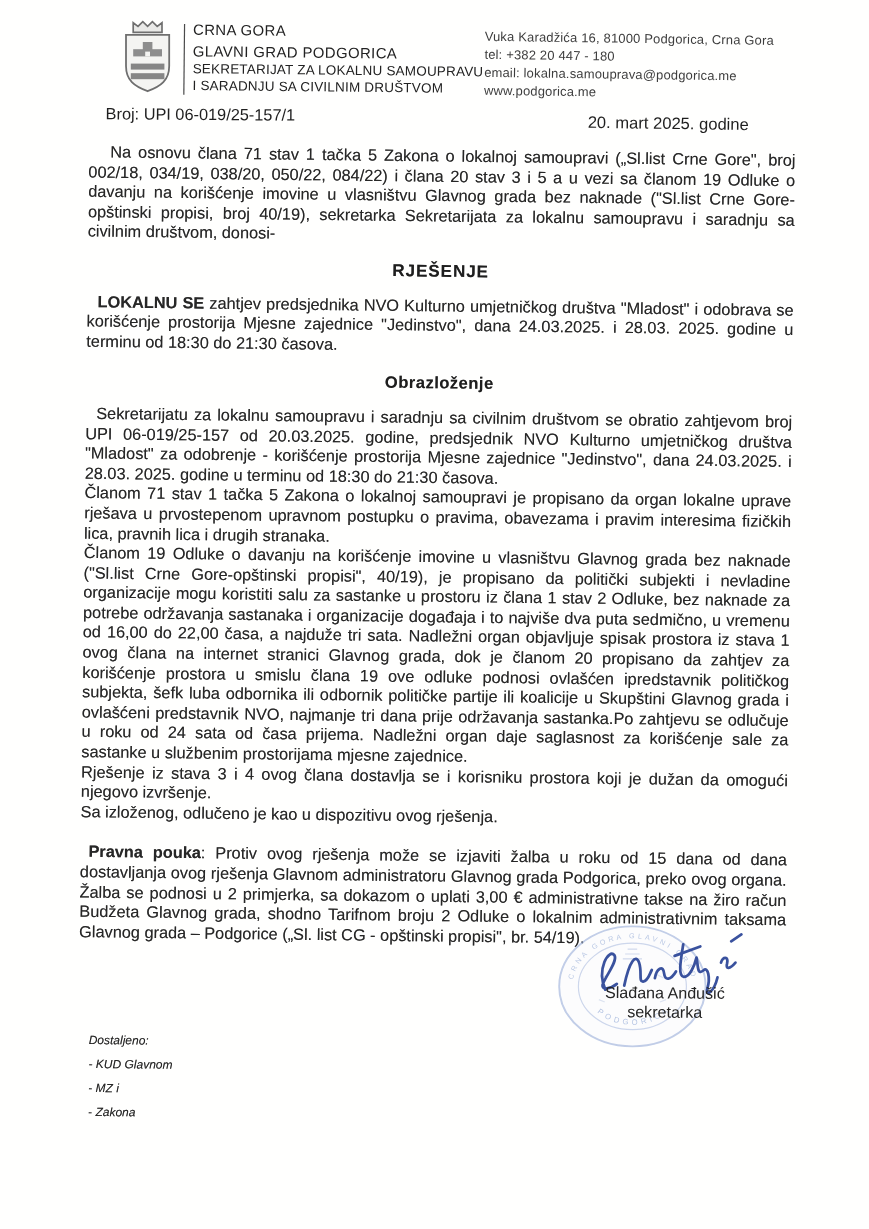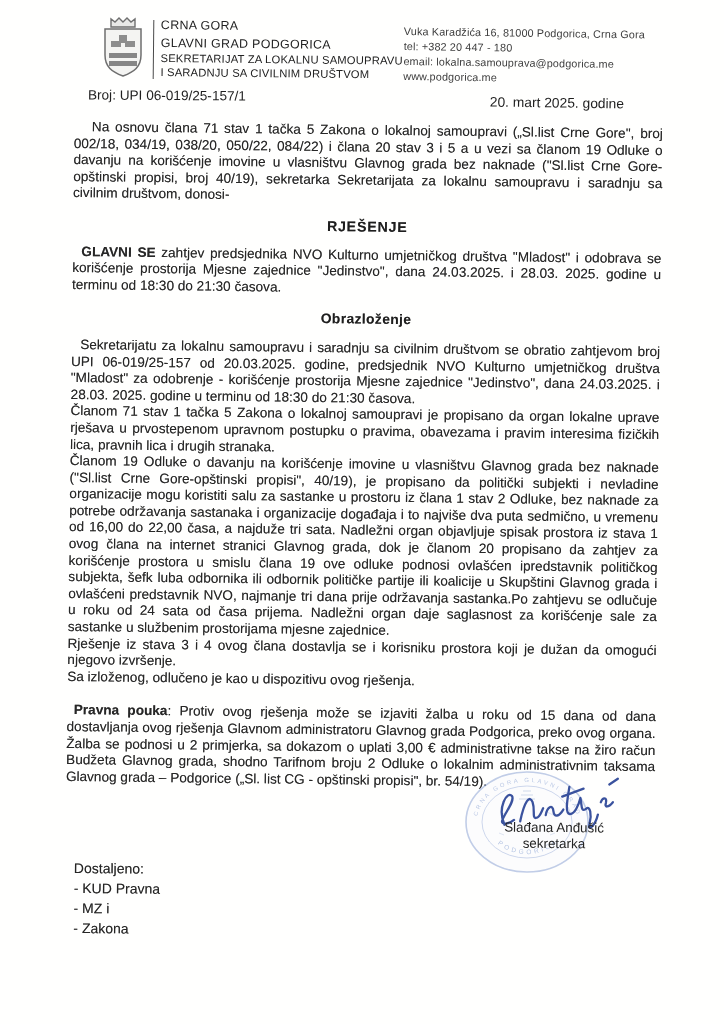--- a/index.html
+++ b/index.html
@@ -32,22 +32,22 @@
   h1.rtitle{margin:13px 0 12px 0;text-align:center;font-size:14.2px;letter-spacing:.8px;font-weight:bold;color:#1e1e1e;}
   p.decision{text-indent:9px;}
   h2.otitle{margin:15px 0 12px 0;text-align:center;font-size:13.8px;letter-spacing:.4px;font-weight:bold;color:#1e1e1e;}
   p.expo-first{text-indent:9px;}
   p.legal{margin-top:17px;text-indent:7px;}
   
   .stamp{left:461px;top:767px;width:134px;height:112px;opacity:.8;}
   .sig{left:487px;top:780px;width:142px;height:52px;transform:rotate(-5deg);}
   .signame{left:456px;top:820px;width:196px;text-align:center;font-size:13.4px;line-height:15.5px;color:#242424;transform:rotate(0.5deg);}
   
-  .dist{left:74px;top:858px;font-size:14px;line-height:20px;color:#262626;transform:rotate(0.5deg);transform-origin:left top;
-    text-shadow:0 0 .5px rgba(45,45,45,.5);}
+  .dist{left:74px;top:858px;font-size:10px;line-height:20px;color:#262626;transform:rotate(0.5deg);transform-origin:left top;
+    text-shadow:0 0 .5px rgba(45,45,45,.5);font-style:italic;}
   b{font-weight:bold;}
 </style>
 </head>
 <body>
 
 <div class="sheet">
 
   <svg class="abs logo" viewBox="0 0 50 64">
     <path d="M13 12 L13 4 L17 7 L21 3 L25 7 L29 3 L33 7 L37 4 L37 12 Z" fill="#e9e9e7" stroke="#6f6f6f" stroke-width="1.4"></path>
     <path d="M7 14 H43 V40 C43 52 36 57 25 61 C14 57 7 52 7 40 Z" fill="#f4f4f2" stroke="#6f6f6f" stroke-width="1.5"></path>
@@ -73,21 +73,21 @@
     <div>email: lokalna.samouprava@podgorica.me</div>
     <div>www.podgorica.me</div>
   </div>
 
   <div class="abs case">Broj: UPI 06-019/25-157/1</div>
   <div class="abs date">20. mart 2025. godine</div>
 
   <div class="abs bodytext">
     <p class="intro">Na osnovu člana 71 stav 1 tačka 5 Zakona o lokalnoj samoupravi („Sl.list Crne Gore", broj 002/18, 034/19, 038/20, 050/22, 084/22) i člana  20 stav 3 i 5 a u vezi sa članom 19  Odluke o davanju na korišćenje imovine u vlasništvu Glavnog grada bez naknade ("Sl.list Crne Gore-opštinski propisi, broj 40/19), sekretarka Sekretarijata za lokalnu samoupravu i saradnju sa civilnim društvom, donosi-</p>
     <h1 class="rtitle">RJEŠENJE</h1>
-    <p class="decision"><b>GLAVNI SE</b><span> zahtjev  predsjednika NVO Kulturno umjetničkog društva "Mladost" i odobrava se korišćenje prostorija Mjesne zajednice "Jedinstvo", dana 24.03.2025. i 28.03. 2025. godine u terminu od 18:30 do 21:30 časova.</span></p>
+    <p class="decision"><b>LOKALNU SE</b><span> zahtjev  predsjednika NVO Kulturno umjetničkog društva "Mladost" i odobrava se korišćenje prostorija Mjesne zajednice "Jedinstvo", dana 24.03.2025. i 28.03. 2025. godine u terminu od 18:30 do 21:30 časova.</span></p>
     <h2 class="otitle">Obrazloženje</h2>
     <p class="expo-first">Sekretarijatu za lokalnu samoupravu i saradnju sa civilnim društvom se obratio zahtjevom broj UPI 06-019/25-157 od 20.03.2025. godine,  predsjednik NVO Kulturno umjetničkog društva "Mladost" za odobrenje -  korišćenje prostorija Mjesne zajednice "Jedinstvo", dana 24.03.2025. i 28.03. 2025. godine u terminu od 18:30 do 21:30 časova.</p>
     <p>Članom 71 stav 1 tačka 5  Zakona o lokalnoj samoupravi je propisano da organ lokalne uprave rješava u prvostepenom upravnom postupku o pravima, obavezama i pravim interesima fizičkih lica, pravnih lica i drugih stranaka.</p>
     <p>Članom 19 Odluke o davanju na korišćenje imovine u vlasništvu Glavnog grada bez naknade ("Sl.list Crne Gore-opštinski propisi", 40/19),  je propisano da politički subjekti i nevladine organizacije mogu koristiti salu za sastanke u prostoru iz člana 1 stav 2 Odluke, bez naknade za potrebe održavanja sastanaka i organizacije događaja i to najviše dva puta sedmično, u vremenu od 16,00 do 22,00 časa, a najduže tri sata. Nadležni organ objavljuje spisak prostora iz stava 1 ovog člana na internet stranici Glavnog grada, dok je članom 20 propisano  da zahtjev za korišćenje prostora u smislu člana 19 ove odluke podnosi ovlašćen ipredstavnik političkog subjekta, šefk luba odbornika ili odbornik političke partije ili koalicije u Skupštini Glavnog grada i ovlašćeni predstavnik NVO, najmanje tri dana prije održavanja sastanka.Po zahtjevu se odlučuje u roku od 24 sata od časa prijema. Nadležni organ daje saglasnost za korišćenje sale za sastanke u službenim prostorijama mjesne zajednice.</p>
     <p>Rješenje iz stava 3 i 4 ovog člana dostavlja se i korisniku prostora koji je dužan da omogući njegovo izvršenje.</p>
     <p>Sa izloženog, odlučeno je kao u dispozitivu ovog rješenja.</p>
     <p class="legal"><b>Pravna pouka</b><span>: Protiv ovog rješenja može se izjaviti žalba u roku od 15 dana od dana dostavljanja ovog rješenja Glavnom administratoru Glavnog grada Podgorica, preko ovog organa. Žalba se podnosi u 2 primjerka, sa dokazom o uplati 3,00 € administrativne takse na žiro račun Budžeta Glavnog grada, shodno Tarifnom broju 2 Odluke o lokalnim administrativnim taksama Glavnog grada – Podgorice („Sl. list CG - opštinski propisi", br. 54/19).</span></p>
   </div>
 
   <svg class="abs stamp" viewBox="0 0 134 112">
@@ -119,18 +119,18 @@
     </g>
   </svg>
 
   <div class="abs signame">
     <div>Slađana Anđušić</div>
     <div>sekretarka</div>
   </div>
 
   <div class="abs dist">
     <div>Dostaljeno:</div>
-    <div>- KUD Pravna</div>
+    <div>- KUD Glavnom</div>
     <div>- MZ i</div>
     <div>- Zakona</div>
   </div>
 
 </div>
 
 </body></html>

